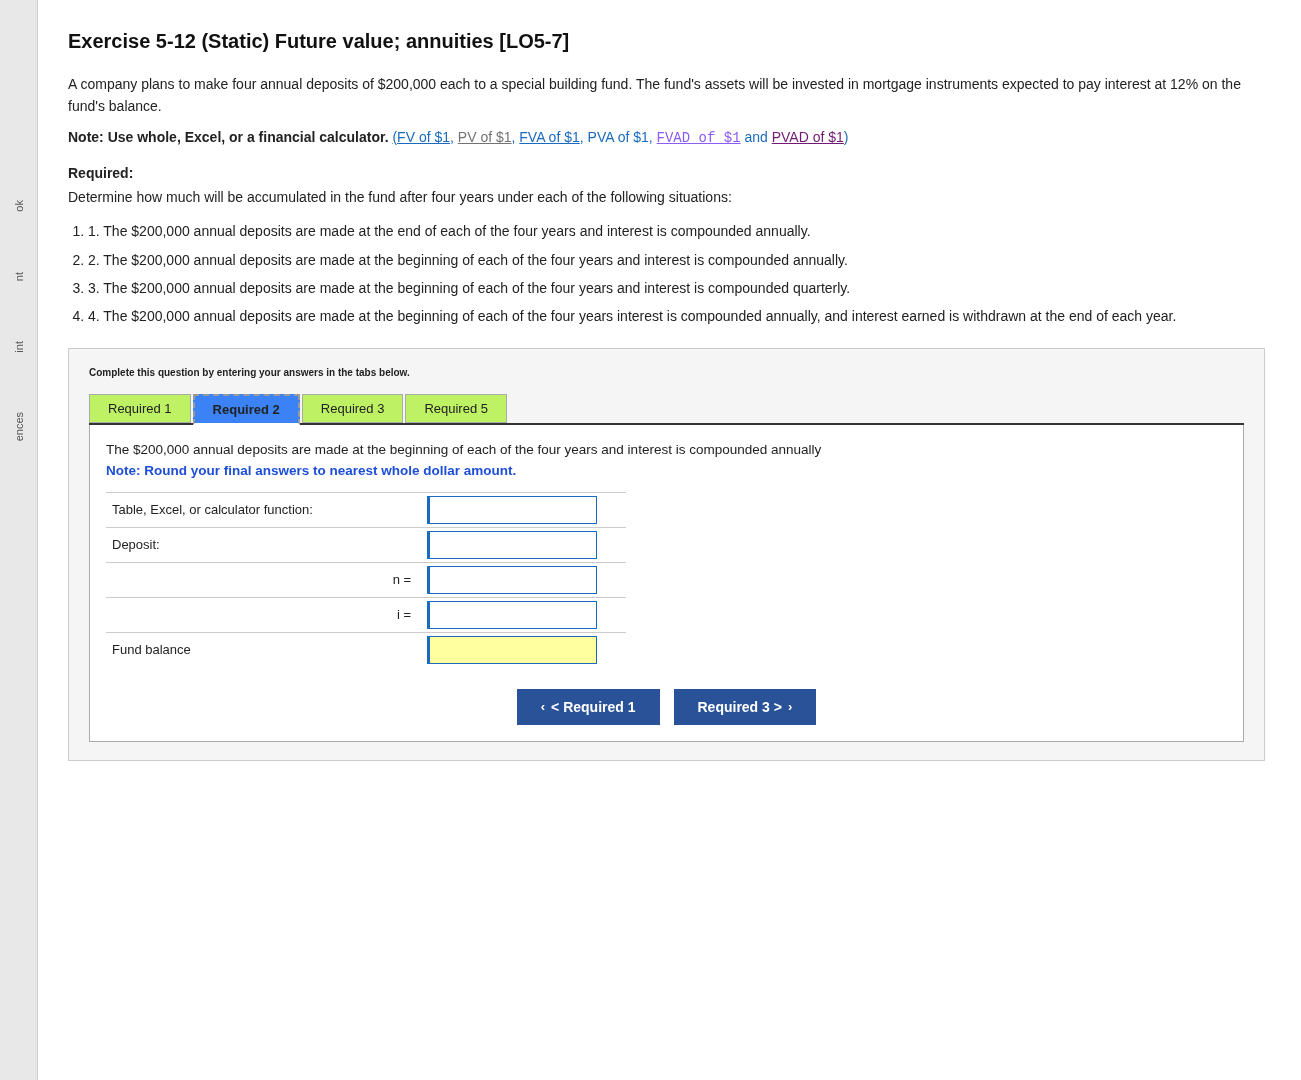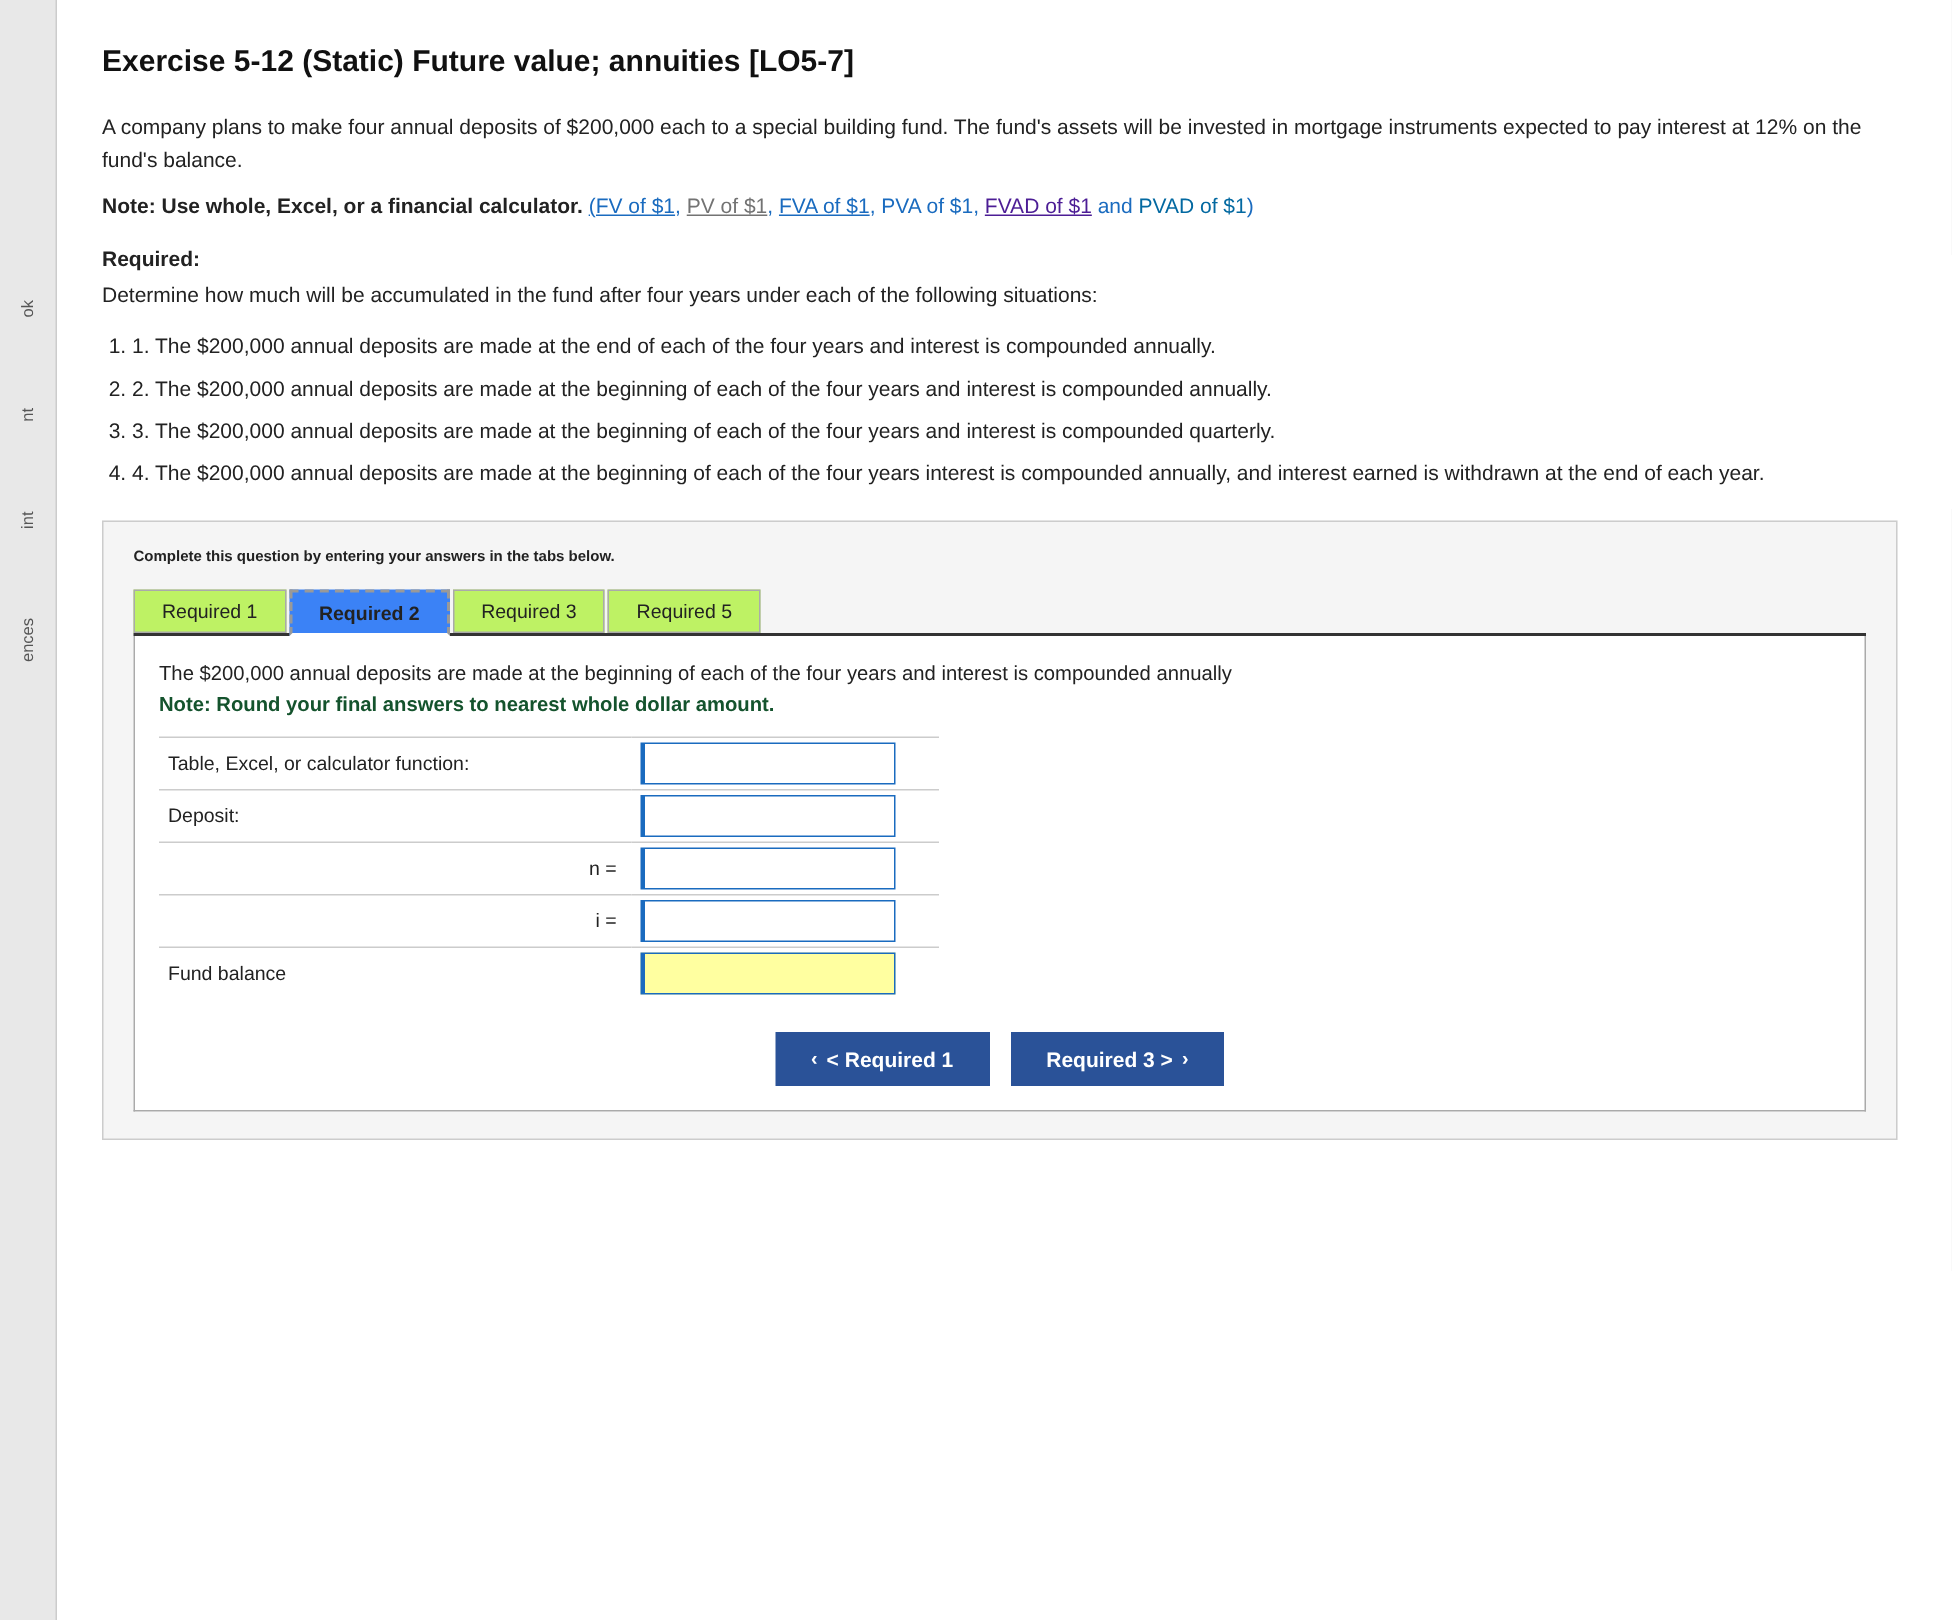--- a/index.html
+++ b/index.html
@@ -201,23 +201,23 @@
 
     <p class="description">A company plans to make four annual deposits of $200,000 each to a special building fund. The fund's assets will be invested in mortgage instruments expected to pay interest at 12% on the fund's balance.</p>
 
     <p class="description">
       <span class="note-line">Note: Use whole, Excel, or a financial calculator.</span>
       <span class="links-line">
         <span style="color:#1a6bbf;text-decoration:underline;">(FV of $1</span>,
         <span style="color:#737373;text-decoration:underline;">PV of $1</span>,
         <span style="color:#1a6bbf;text-decoration:underline;">FVA of $1</span>,
         <span style="color:#1a6bbf;">PVA of $1</span>,
-        <span style="color:#4c1d95;text-decoration:underline;">FVAD of $1</span>
+        <span style="color:#8b5cf6;text-decoration:underline;font-family:Liberation Mono, monospace;">FVAD of $1</span>
         and
-        <span style="color:#0369a1;">PVAD of $1</span>)
+        <span style="color:#701a75;text-decoration:underline;">PVAD of $1</span>)
       </span>
     </p>
 
     <div class="required-section" style="margin-top:16px;">
       <div class="required-label">Required:</div>
       <div class="required-desc">Determine how much will be accumulated in the fund after four years under each of the following situations:</div>
       <ol class="numbered-list">
         <li>1. The $200,000 annual deposits are made at the end of each of the four years and interest is compounded annually.</li>
         <li>2. The $200,000 annual deposits are made at the beginning of each of the four years and interest is compounded annually.</li>
         <li>3. The $200,000 annual deposits are made at the beginning of each of the four years and interest is compounded quarterly.</li>
@@ -232,21 +232,21 @@
         <div class="tab">Required 1</div>
         <div class="tab active">Required 2</div>
         <div class="tab">Required 3</div>
         <div class="tab">Required 5</div>
       </div>
 
       <div class="tab-content-area">
         <p class="tab-description">
           <span>The $200,000 annual deposits are made at the beginning of each of the four years and interest is compounded annually</span>
           <br>
-          <span style="color:#14532d;font-weight:bold;">Note: Round your final answers to nearest whole dollar amount.</span>
+          <span style="color:#1d4ed8;font-weight:bold;">Note: Round your final answers to nearest whole dollar amount.</span>
         </p>
 
         <table class="form-table">
           <tbody>
               <tr class="divider-row">
             <td class="label-cell">Table, Excel, or calculator function:</td>
             <td class="input-cell">
               <input class="input-field" type="text" value="" style="">
             </td>
           </tr>

